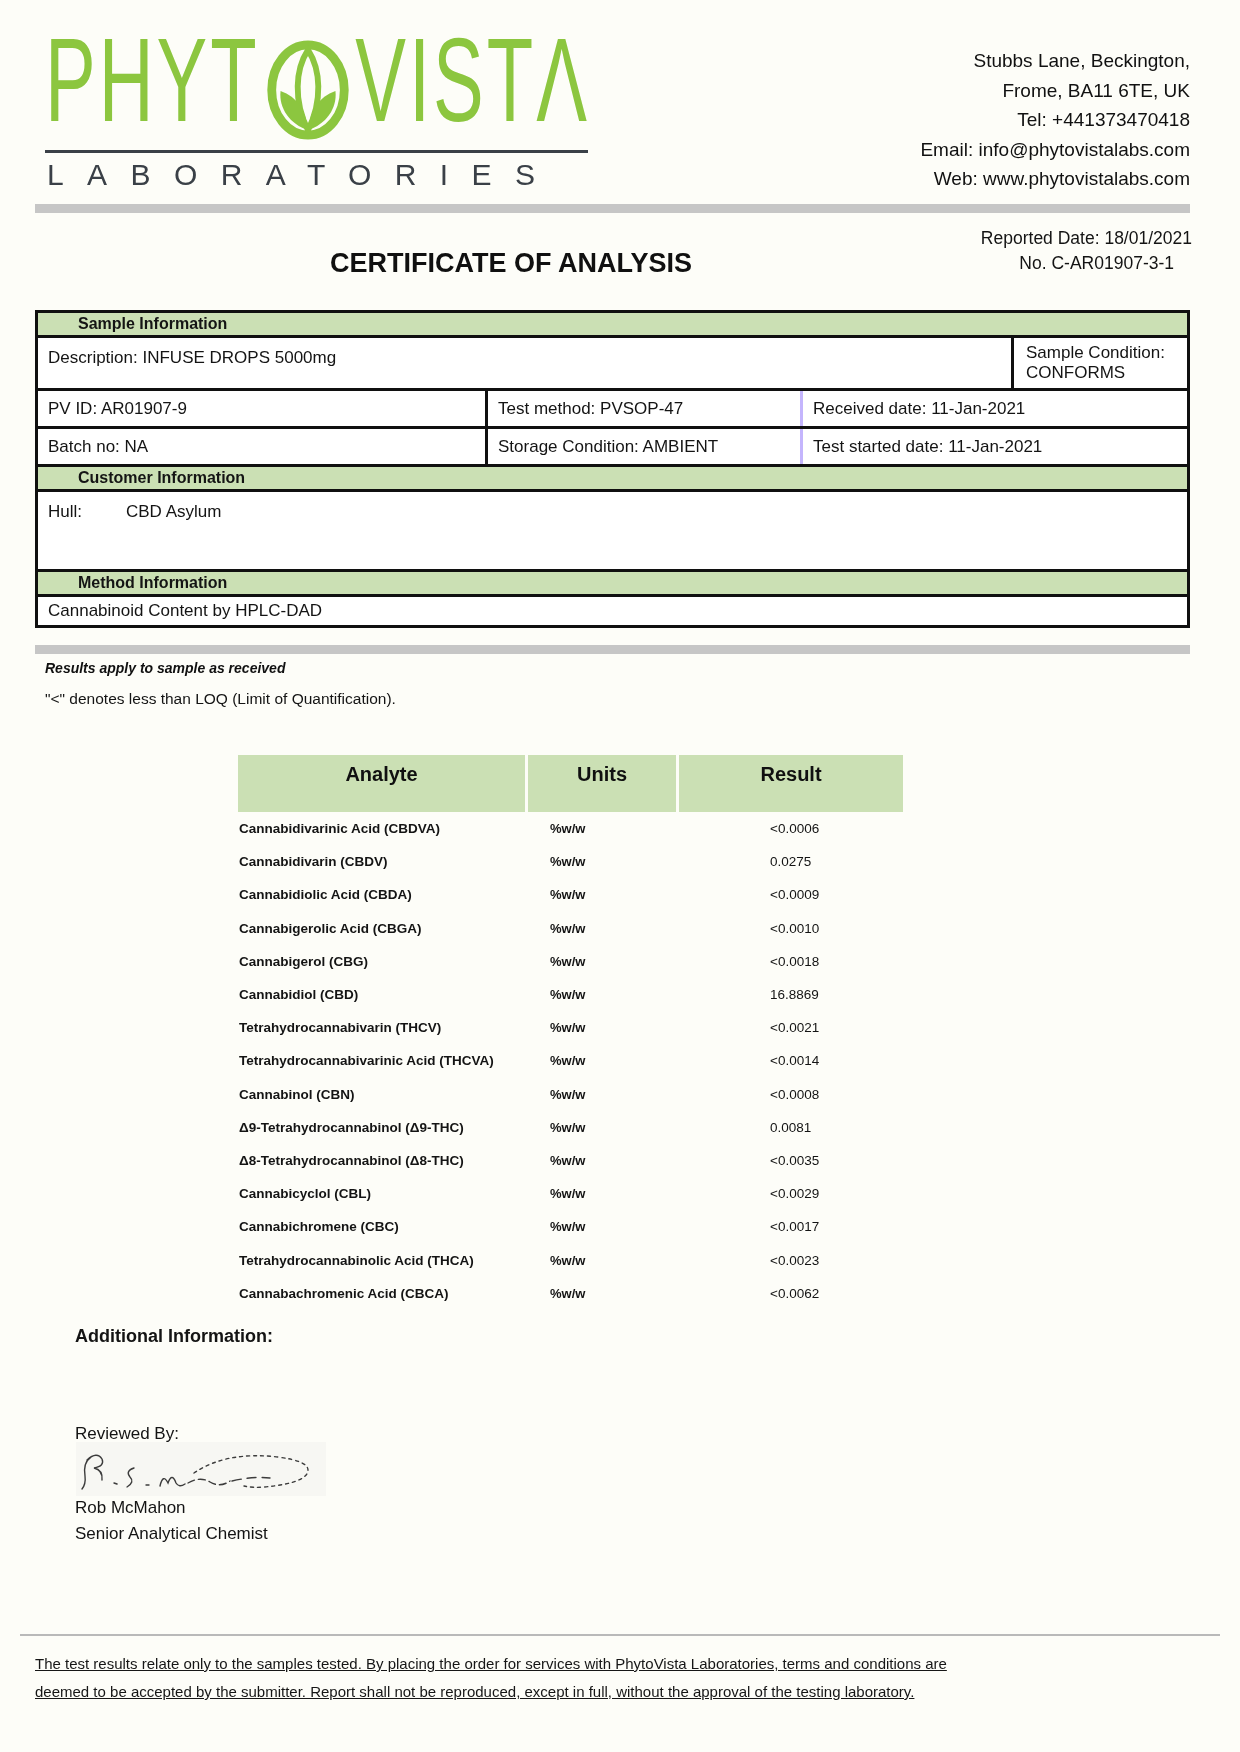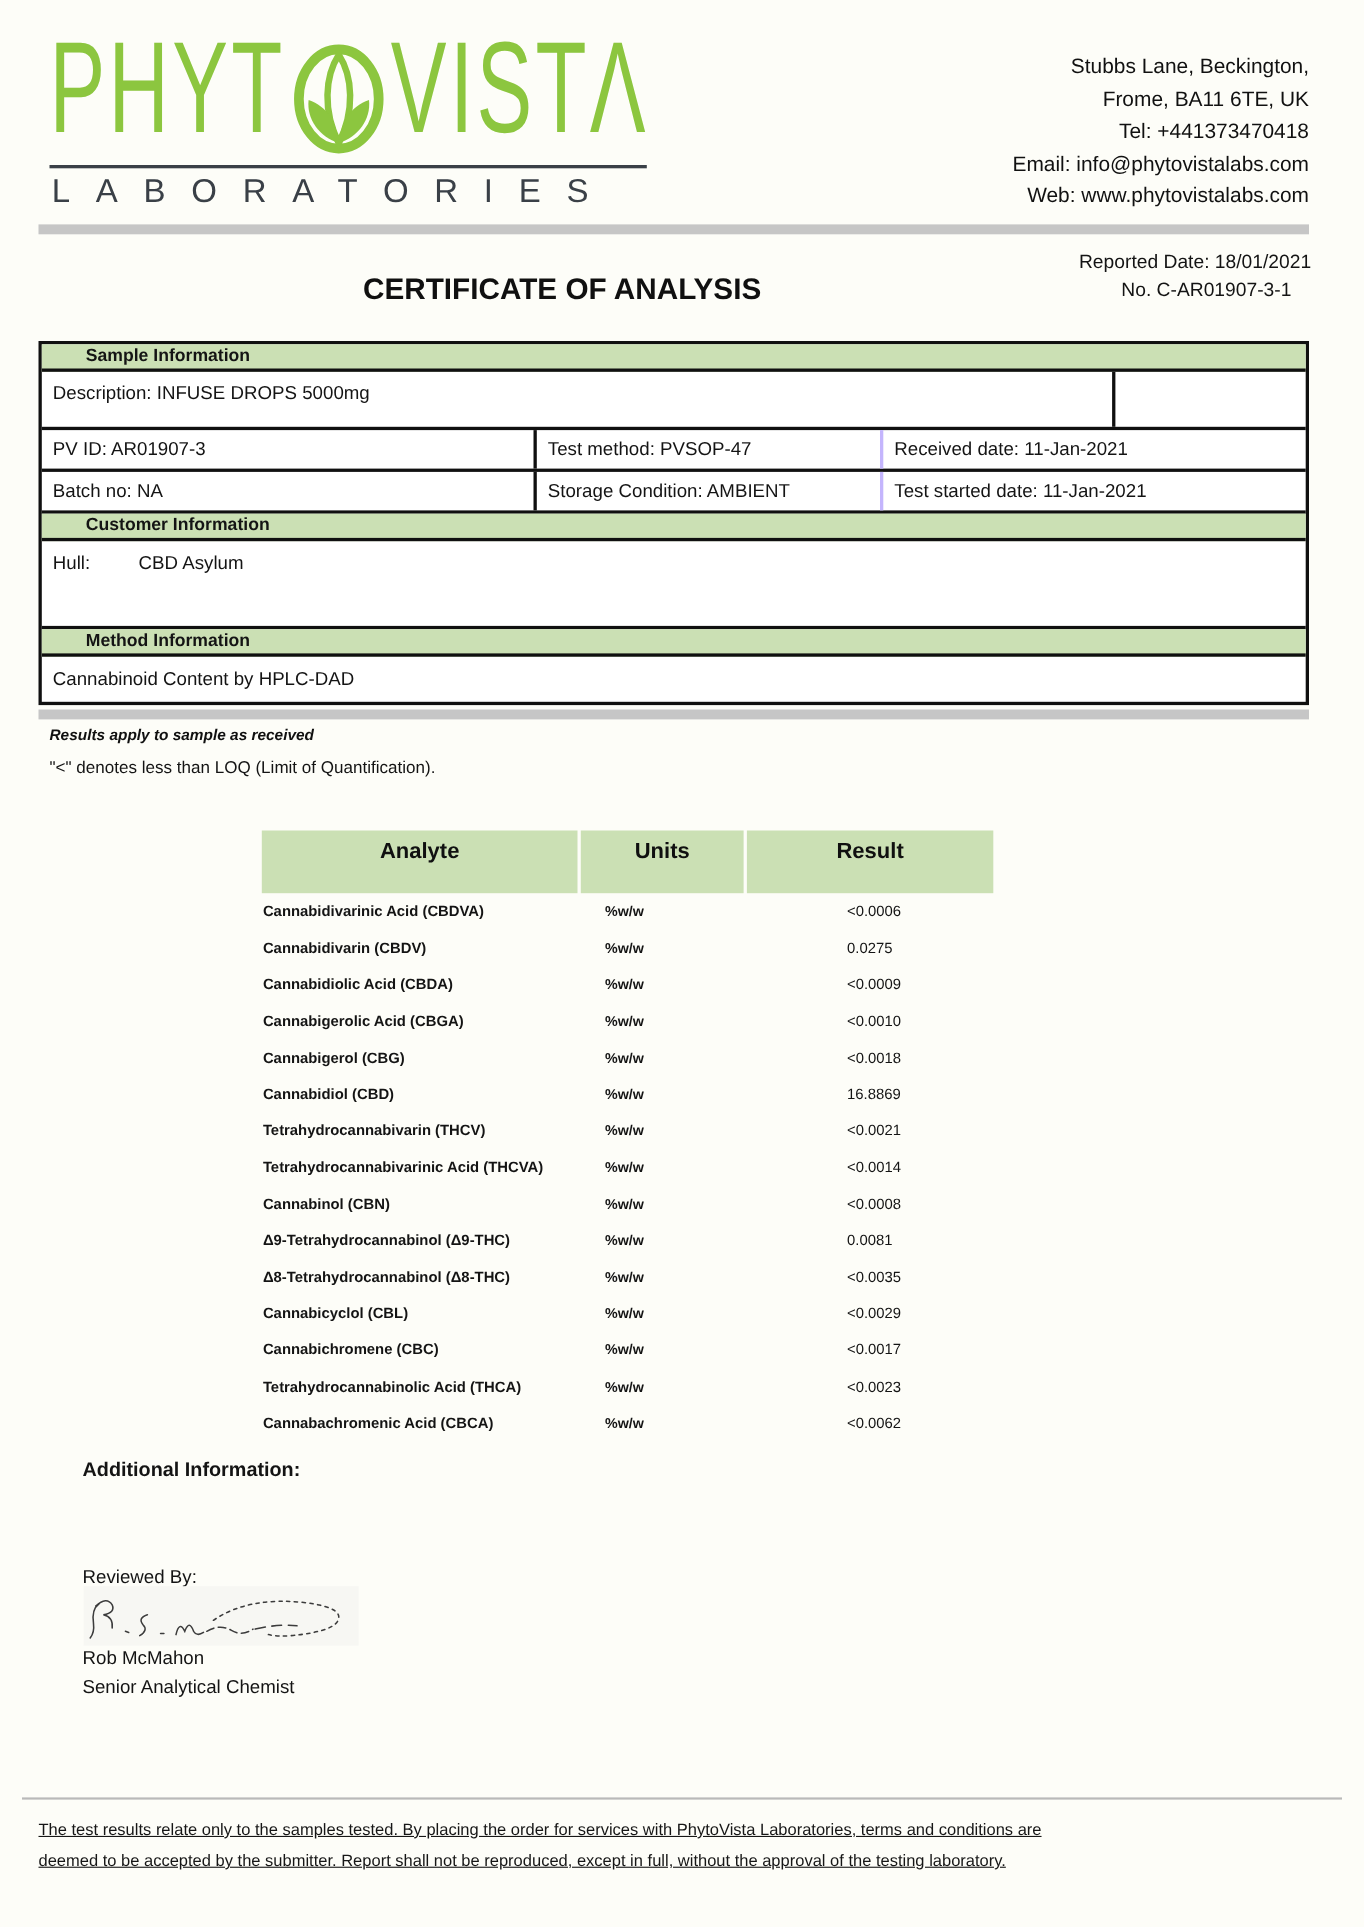--- a/index.html
+++ b/index.html
@@ -45,21 +45,21 @@
   .grid-row{height:35px;display:flex;border-bottom:3px solid #101010;}
   .grid-row .gc{display:flex;align-items:center;padding-left:10px;box-sizing:border-box;}
   .gc1{width:450px;border-right:3px solid #101010;}
   .gc2{width:315px;border-right:3px solid #c4b5fd;}
   .gc3{flex:1;}
   .cust-row{height:80px;border-bottom:3px solid #101010;padding:10px 0 0 10px;box-sizing:border-box;}
   .cust-line{display:flex;}
   .cust-label-name{width:78px;}
   .cust-label-addr{width:108px;}
   .cust-line + .cust-line{margin-top:20px;}
-  .method-row{height:41px;display:flex;align-items:center;padding-left:10px;}
+  .method-row{height:28px;display:flex;align-items:center;padding-left:10px;}
   
   .note-italic{position:absolute;left:45px;top:660px;font-size:14px;font-weight:bold;font-style:italic;color:#101010;}
   .note-loq{position:absolute;left:45px;top:690px;font-size:15.5px;}
   
   .results-header{position:absolute;left:238px;top:755px;width:665px;display:flex;gap:3px;}
   .rh-cell{height:57px;background:var(--section-green);box-sizing:border-box;
     text-align:center;padding-top:8px;font-size:20px;font-weight:bold;color:#101010;}
   .rh-analyte{width:287px;}
   .rh-units{width:148px;}
   .rh-result{width:224px;}
@@ -109,23 +109,24 @@
   <div class="report-title">CERTIFICATE OF ANALYSIS</div>
   <div class="report-meta">
     <div>Reported Date: 18/01/2021</div>
     <div class="no-line">No. C-AR01907-3-1</div>
   </div>
 
   <div class="info-table">
     <div class="sec-bar">Sample Information</div>
     <div class="desc-row">
       <div class="cell-desc">Description: INFUSE DROPS 5000mg</div>
+      <div class="cell-cond">Sample Condition: CONFORMS</div>
     </div>
     <div class="grid-row">
-      <div class="gc gc1">PV ID: AR01907-3</div>
+      <div class="gc gc1">PV ID: AR01907-9</div>
       <div class="gc gc2">Test method: PVSOP-47</div>
       <div class="gc gc3">Received date: 11-Jan-2021</div>
     </div>
     <div class="grid-row">
       <div class="gc gc1">Batch no: NA</div>
       <div class="gc gc2">Storage Condition: AMBIENT</div>
       <div class="gc gc3">Test started date: 11-Jan-2021</div>
     </div>
     <div class="sec-bar">Customer Information</div>
     <div class="cust-row">

